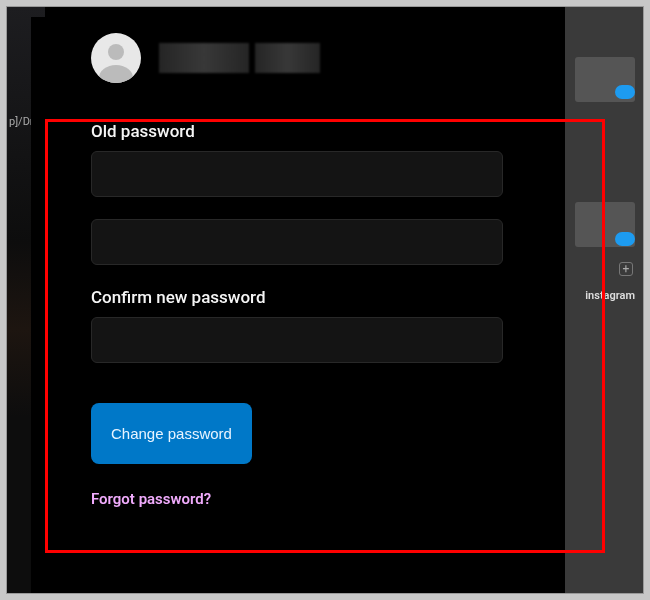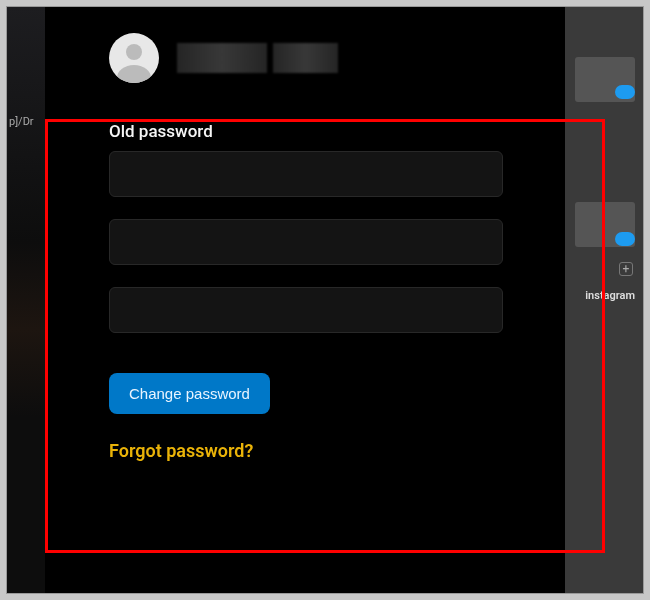--- a/index.html
+++ b/index.html
@@ -121,21 +121,20 @@
       line-height: 9px;
       text-align: left;
     }
     .main-panel {
       position: absolute;
       left: 24px;
       right: 80px;
       top: 10px;
       bottom: 0;
       background: #000;
-      margin-left: 18px;
     }
     .profile-row {
       display: flex;
       align-items: center;
       gap: 18px;
       padding: 16px 60px 10px 60px;
     }
     .avatar {
       width: 50px;
       height: 50px;
@@ -200,29 +199,29 @@
       color: #fff;
       font-size: 15px;
       padding: 0 14px;
       outline: none;
     }
     .submit-btn {
       background: #0078c8;
       color: #e8f4ff;
       border: none;
       border-radius: 8px;
-      padding: 12px 20px;
+      padding: 22px 20px;
       font-size: 15px;
       font-weight: 500;
       cursor: pointer;
       margin-top: 18px;
     }
     .forgot-link {
-      color: #eab308;
-      font-size: 18px;
+      color: #f0abfc;
+      font-size: 15px;
       font-weight: 600;
       display: inline-block;
       margin-top: 26px;
       cursor: pointer;
     }
     .highlight-box {
       position: absolute;
       border: 3px solid #ff0000;
       left: 38px;
       top: 112px;
@@ -261,20 +260,21 @@
         <div class="field-group">
           <label class="field-label">Old password</label>
           <input type="password" class="field-input" value="" style="">
         </div>
 
         <div class="field-group">
           <input type="password" class="field-input" value="" style="">
         </div>
 
         <div class="field-group">
+          <label class="field-label">Confirm new password</label>
           <input type="password" class="field-input" value="" style="">
         </div>
 
         <button class="submit-btn">Change password</button>
         <br>
         <a class="forgot-link">Forgot password?</a>
       </div>
     </div>
   </div>
 

